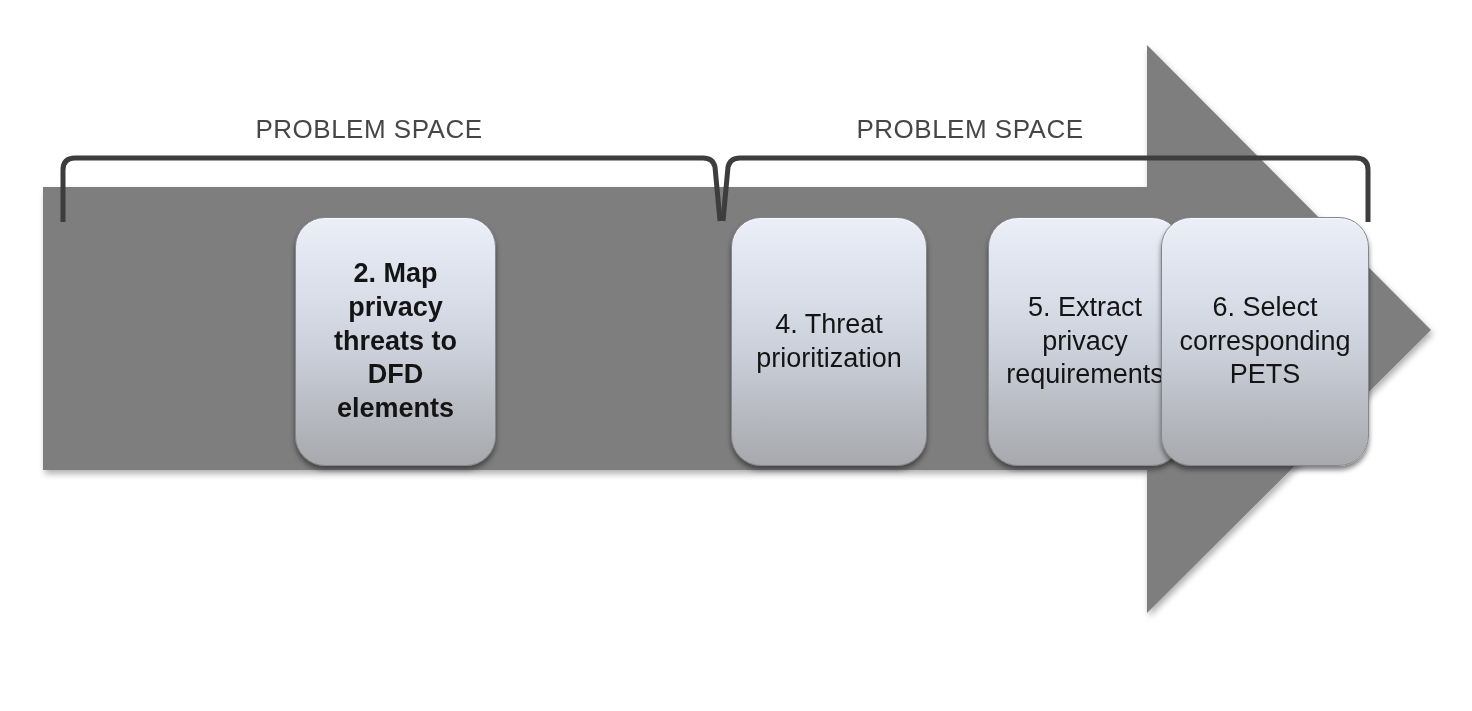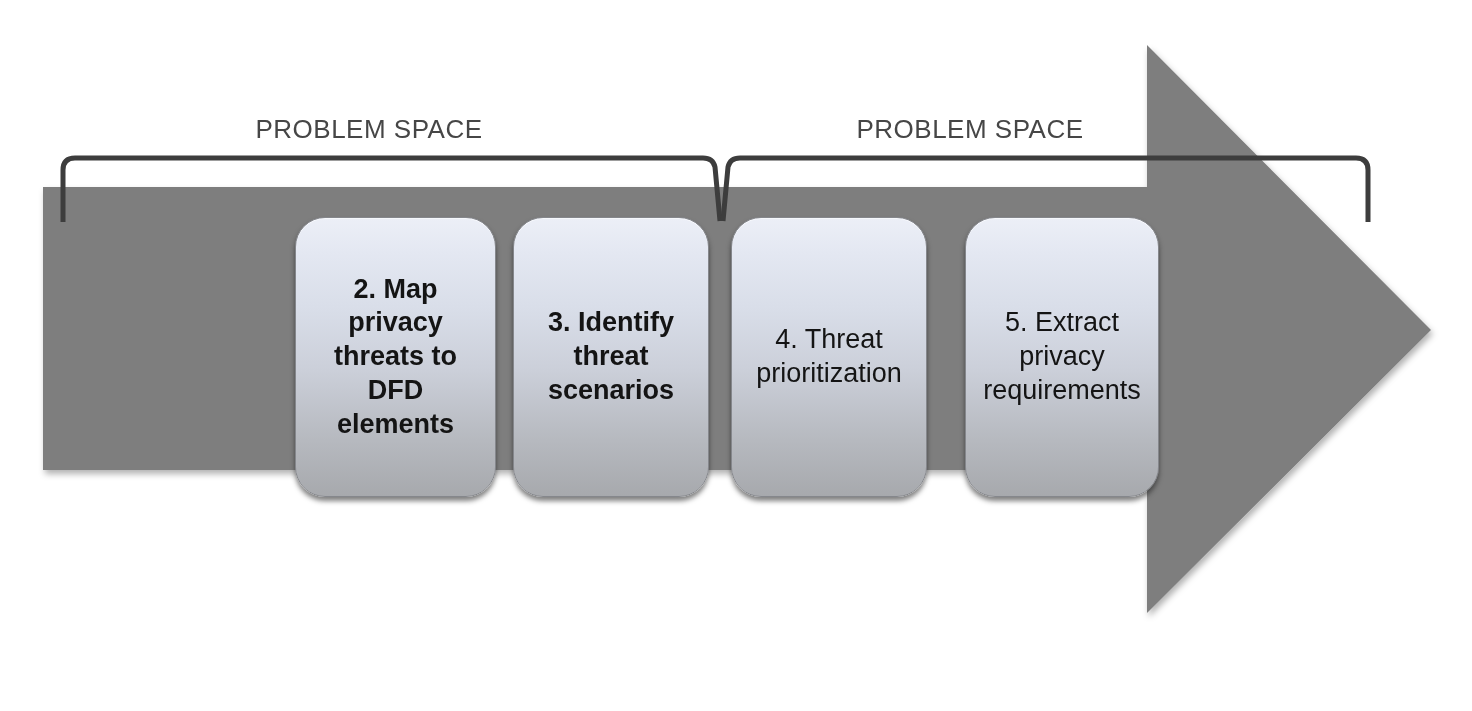--- a/index.html
+++ b/index.html
@@ -31,21 +31,21 @@
     font-weight: 400;
     color: #464646;
     letter-spacing: 0.5px;
     white-space: nowrap;
   }
   .space-label.problem { left: 169px; }
   .space-label.solution { left: 770px; }
   .step-box {
     position: absolute;
     top: 217px;
-    height: 280px;
+    height: 249px;
     border-radius: 30px;
     border: 1px solid #85878c;
     background: linear-gradient(180deg,
       #ecefF7 0%,
       #e4e8f2 12%,
       #d9dee9 32%,
       #cbcfd9 55%,
       #b6b9bf 80%,
       #a7a9ad 100%);
     box-shadow: 0 4px 5px rgba(25, 25, 25, 0.55),
@@ -63,21 +63,21 @@
     white-space: pre-line;
     width: 100%;
   }
   .step-box.emphasis .step-label {
     font-weight: 700;
   }
   .b1 { left: 73px;   width: 204px; }
   .b2 { left: 295px;  width: 201px; }
   .b3 { left: 513px;  width: 196px; }
   .b4 { left: 731px;  width: 196px; justify-content: flex-end; }
-  .b5 { left: 965px;  width: 194px; }
+  .b5 { left: 988px;  width: 194px; }
   .b6 { left: 1161px; width: 208px; }
 </style>
 </head>
 <body>
 
 <div class="canvas">
 
   <svg class="arrow-svg" viewBox="0 0 1472 711" xmlns="http://www.w3.org/2000/svg">
     <defs>
       <filter id="soft-shadow" x="-5%" y="-5%" width="112%" height="112%">
@@ -92,28 +92,28 @@
   <div class="space-label problem">PROBLEM SPACE</div>
   <div class="space-label solution">PROBLEM SPACE</div>
 
   <div class="step-box b2 emphasis">
     <div class="step-label">2. Map
 privacy
 threats to
 DFD
 elements</div>
   </div>
-  <div class="step-box b3 emphasis">
-    <div class="step-label">3. Identify
-threat
-scenarios</div>
-  </div>
   <div class="step-box b4">
     <div class="step-label">4. Threat
 prioritization</div>
   </div>
   <div class="step-box b5">
     <div class="step-label">5. Extract
 privacy
 requirements</div>
   </div>
+  <div class="step-box b6">
+    <div class="step-label">6. Select
+corresponding
+PETS</div>
+  </div>
 
 </div>
 
 </body></html>

